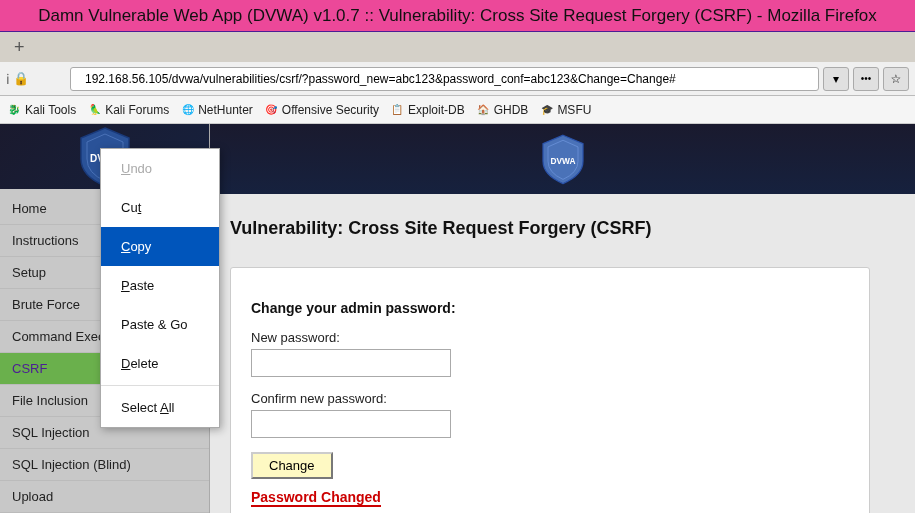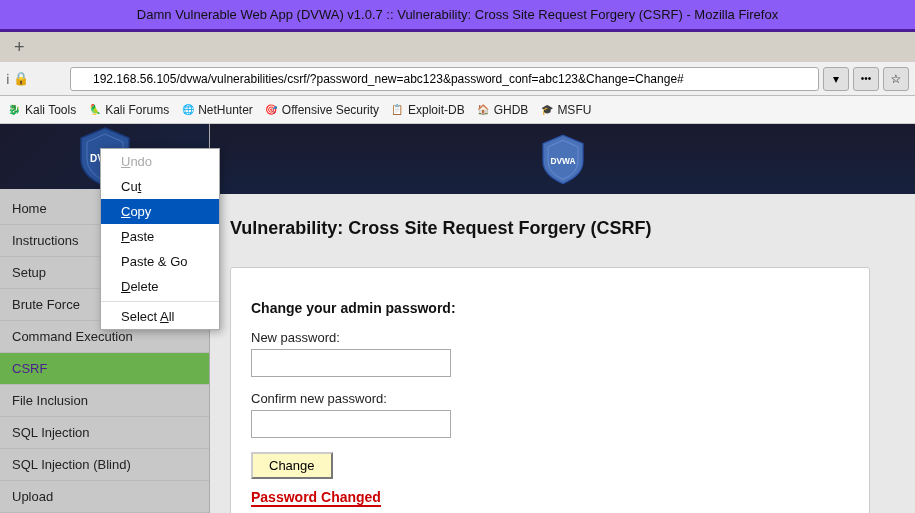--- a/index.html
+++ b/index.html
@@ -1,27 +1,27 @@
 <!DOCTYPE html>
 <html><head>
   <meta charset="utf-8">
   <style>
     * { margin: 0; padding: 0; box-sizing: border-box; }
     body { font-family: Arial, sans-serif; font-size: 13px; background: #d4d0c8; width: 915px; height: 513px; overflow: hidden; position: relative; }
 
     
     .title-bar {
-      background: #8b5cf6;
+      background: #ec4899;
       height: 32px;
       display: flex;
       align-items: center;
       justify-content: center;
-      font-size: 13px;
+      font-size: 17px;
       color: #111;
-      border-bottom: 3px solid #4c1d95;
+      border-bottom: 1px solid #4c1d95;
     }
 
     
     .tab-bar {
       background: #d4d0c8;
       height: 30px;
       display: flex;
       align-items: center;
       padding: 0 8px;
       gap: 4px;
@@ -47,21 +47,21 @@
       display: flex;
       align-items: center;
       gap: 4px;
       min-width: 60px;
     }
     .url-input {
       flex: 1;
       height: 24px;
       border: 1px solid #aaa;
       border-radius: 3px;
-      padding: 0 22px;
+      padding: 0 14px;
       font-size: 12px;
       background: white;
     }
     .url-bar-actions {
       display: flex;
       gap: 4px;
     }
     .url-btn {
       width: 26px; height: 24px;
       background: #e0e0e0;
@@ -207,21 +207,21 @@
       top: 148px;
       left: 100px;
       background: white;
       border: 1px solid #aaa;
       box-shadow: 2px 2px 8px rgba(0,0,0,0.3);
       min-width: 120px;
       z-index: 1000;
       font-size: 13px;
     }
     .context-menu-item {
-      padding: 5px 20px;
+      padding: 12px 20px;
       cursor: pointer;
       color: #111;
       white-space: nowrap;
     }
     .context-menu-item.active {
       background: #0055bb;
       color: white;
     }
     .context-menu-item.disabled {
       color: #aaa;

